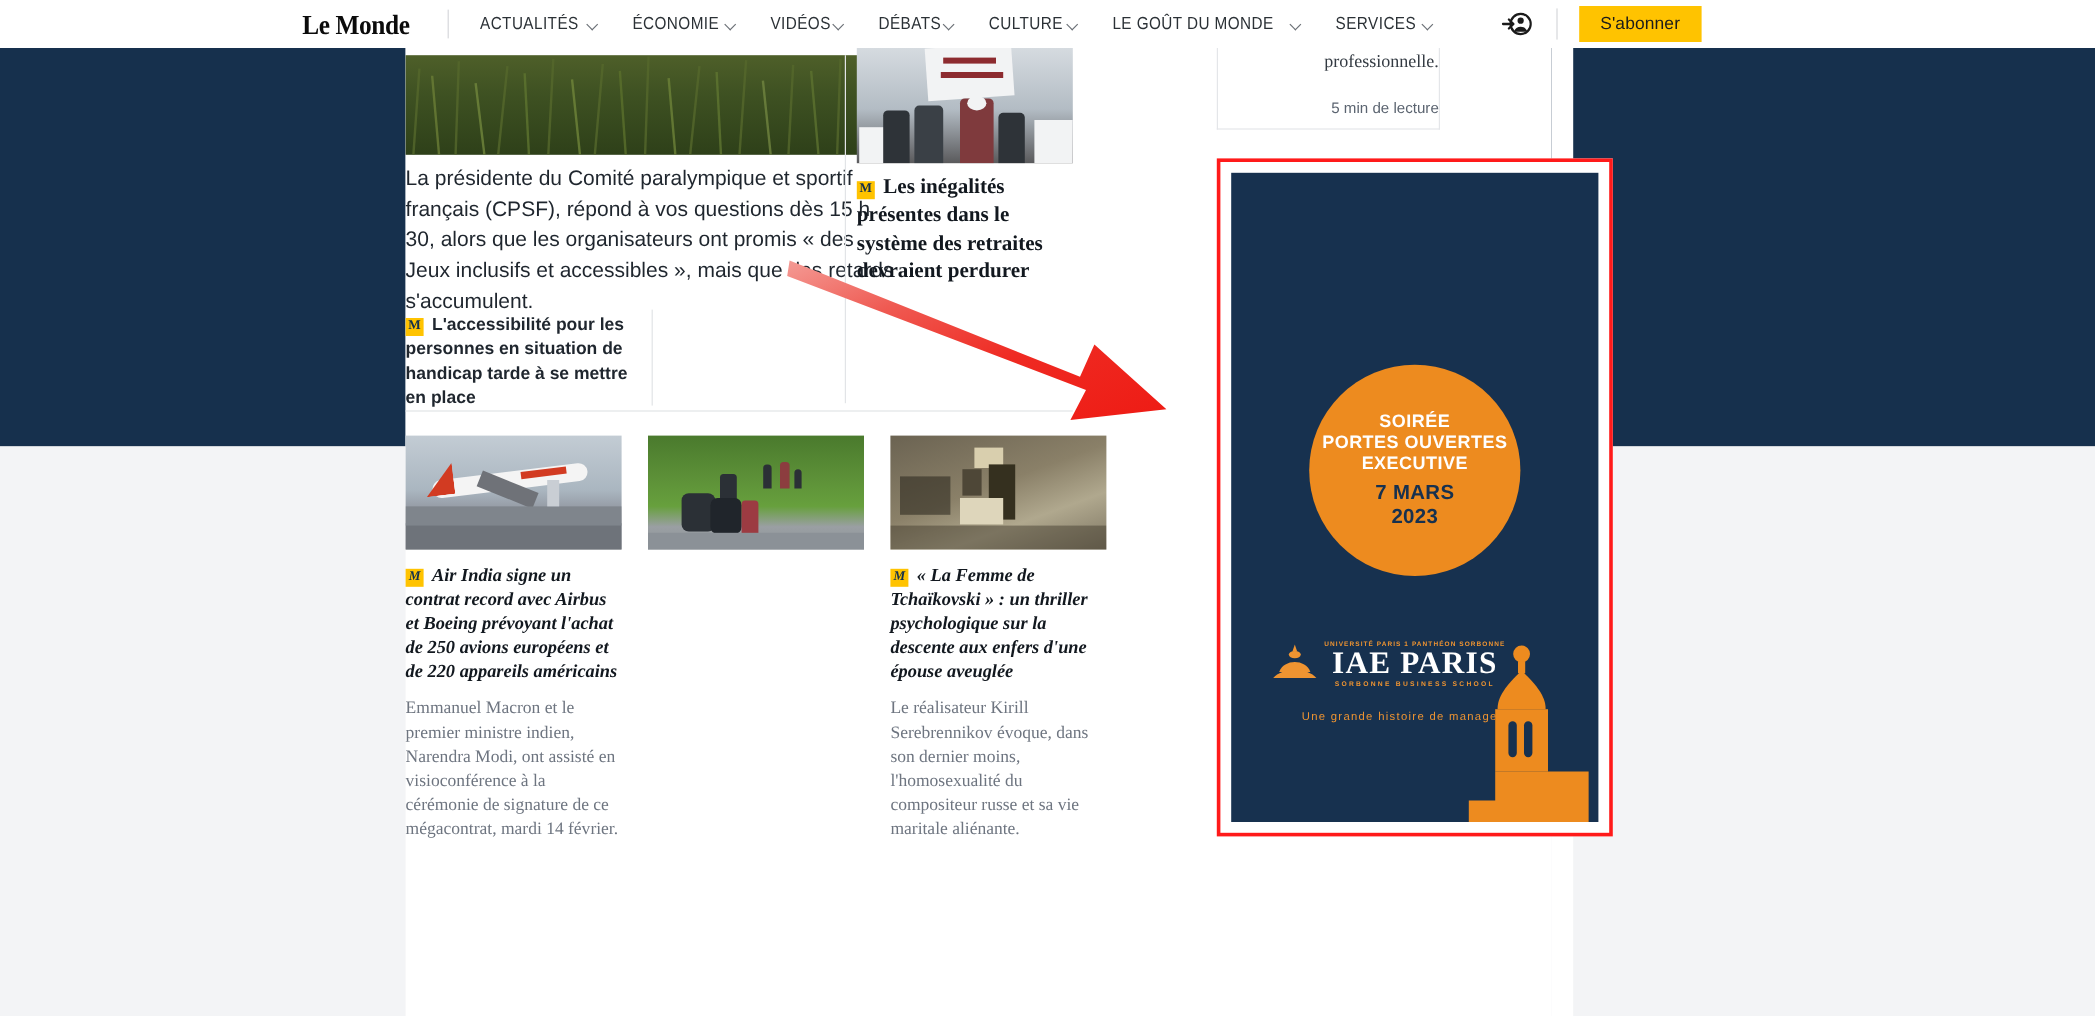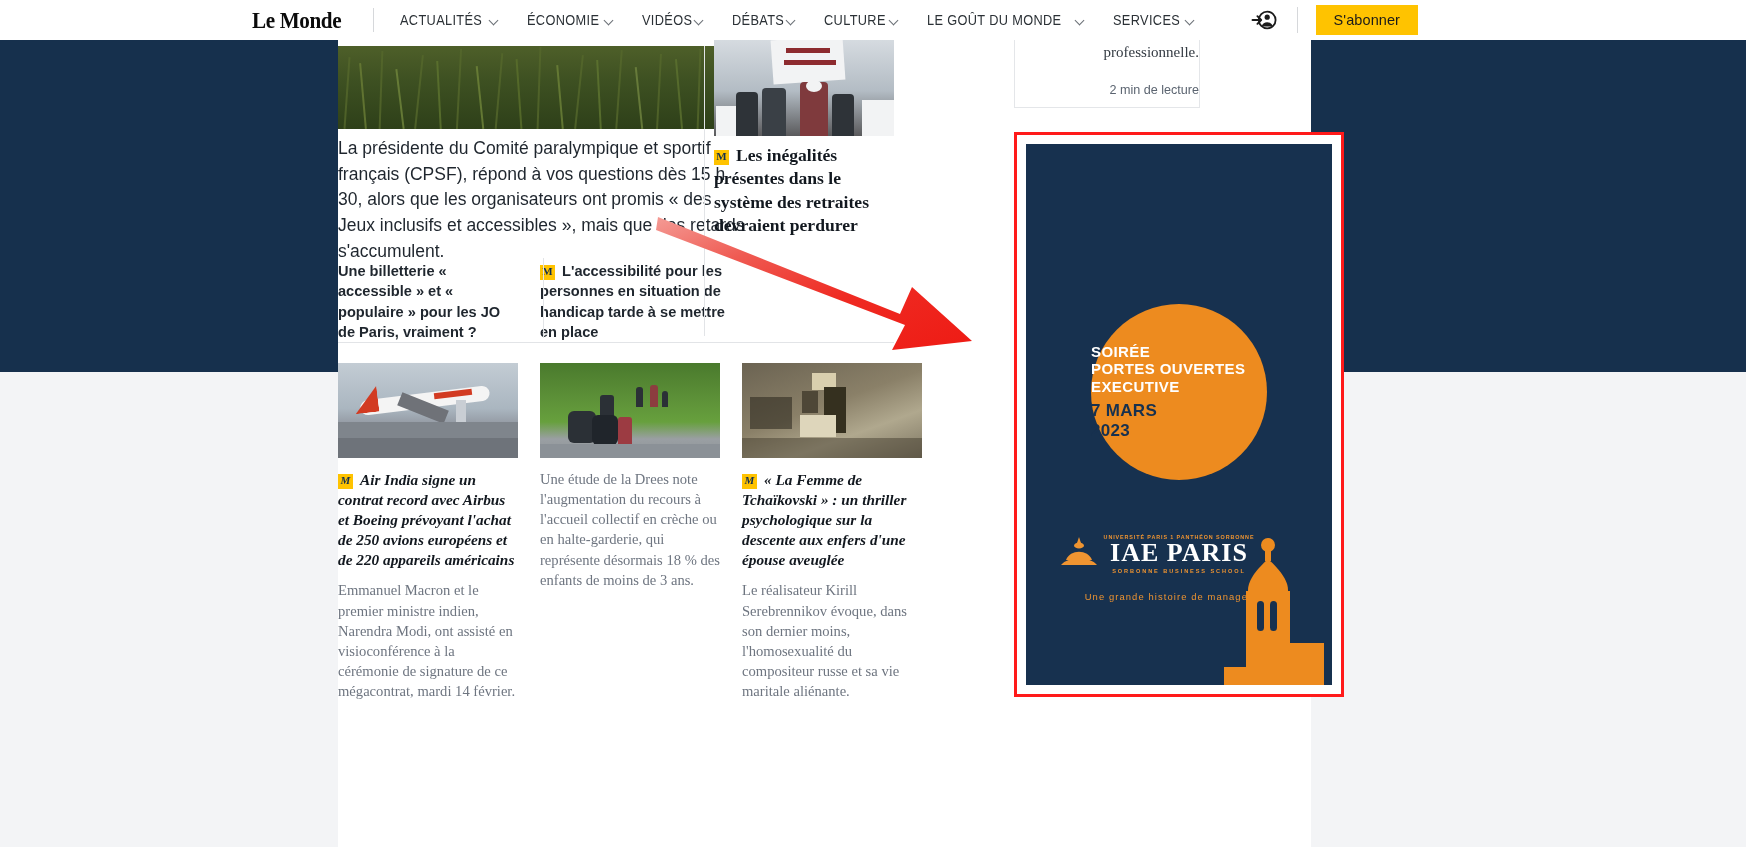--- a/index.html
+++ b/index.html
@@ -183,21 +183,21 @@
     padding: 9px;
   }
   .ad-inner {
     position: relative; width: 100%; height: 100%;
     background: #17314f; overflow: hidden;
   }
   .ad-circle {
     position: absolute; left: 50%; top: 248px; transform: translate(-50%,-50%);
     width: 176px; height: 176px; border-radius: 50%;
     background: #ed8b1f;
-    display: flex; flex-direction: column; align-items: flex-start; justify-content: center;
+    display: flex; flex-direction: column; align-items: center; justify-content: center;
   }
   .ad-c-l1 {
     color: #ffffff; font-weight: 700; font-size: 15px; line-height: 1.16;
     text-align: center; letter-spacing: .4px;
   }
   .ad-c-l2 {
     color: #17314f; font-weight: 600; font-size: 17px; line-height: 1.18;
     text-align: center; margin-top: 6px; letter-spacing: .3px;
   }
   .ad-logo { position: absolute; left: 0; right: 0; top: 390px; text-align: center; }
@@ -310,21 +310,20 @@
         <div class="grass-blade" style="left:320px;height:75px;transform:rotate(3deg);"></div>
         <div class="grass-blade" style="left:340px;height:70px;transform:rotate(-5deg);background:#5c7230;"></div>
         <div class="grass-blade" style="left:360px;height:80px;transform:rotate(2deg);"></div>
         <div class="grass-blade" style="left:382px;height:66px;transform:rotate(-4deg);background:#6e8339;"></div>
         <div class="grass-blade" style="left:398px;height:73px;transform:rotate(5deg);"></div>
       </div>
 
       <div class="lead-text">La présidente du Comité paralympique et sportif français (CPSF), répond à vos questions dès 15 h 30, alors que les organisateurs ont promis « des Jeux inclusifs et accessibles », mais que des retards s'accumulent.</div>
 
       <div class="lead-links">
-        <div class="lead-link-a">Une billetterie « accessible » et « populaire » pour les JO de Paris, vraiment ?</div>
         <div class="lead-link-b">
           <span class="lemonde-badge">M</span><span>L'accessibilité pour les personnes en situation de handicap tarde à se mettre en place</span>
         </div>
       </div>
     </div>
 
     <div class="mid-col">
       <div class="protest-photo">
         <div class="protest-sign" style="left:58px;top:2px;width:72px;height:44px;transform:rotate(-4deg);"></div>
         <div class="protest-red" style="left:72px;top:12px;width:44px;height:5px;"></div>
@@ -368,21 +367,20 @@
         <div class="art-thumb thumb-park">
           <div class="park-fig" style="left:96px;top:24px;width:7px;height:20px;"></div>
           <div class="park-fig" style="left:110px;top:22px;width:8px;height:22px;background:#8c3d3f;"></div>
           <div class="park-fig" style="left:122px;top:28px;width:6px;height:16px;"></div>
           <div class="park-fig" style="left:60px;top:32px;width:14px;height:40px;"></div>
           <div class="park-fig" style="left:28px;top:48px;width:28px;height:32px;border-radius:6px;"></div>
           <div class="park-fig" style="left:52px;top:52px;width:26px;height:30px;border-radius:6px;background:#20252b;"></div>
           <div class="park-fig" style="left:78px;top:54px;width:14px;height:32px;background:#9c3b42;"></div>
           <div style="position:absolute;left:0;bottom:0;width:100%;height:14px;background:#8b9197;"></div>
         </div>
-        <div class="art-desc">Une étude de la Drees note l'augmentation du recours à l'accueil collectif en crèche ou en halte-garderie, qui représente désormais 18 % des enfants de moins de 3 ans.</div>
       </div>
 
       <div class="art-card">
         <div class="art-thumb thumb-film">
           <div class="film-obj" style="left:70px;top:10px;width:24px;height:17px;background:#d9cfae;"></div>
           <div class="film-obj" style="left:8px;top:34px;width:42px;height:32px;"></div>
           <div class="film-obj" style="left:60px;top:28px;width:16px;height:22px;background:#4e4737;"></div>
           <div class="film-obj" style="left:82px;top:24px;width:22px;height:46px;background:#35301f;"></div>
           <div class="film-obj" style="left:58px;top:52px;width:36px;height:22px;background:#ded6bb;"></div>
           <div style="position:absolute;left:0;bottom:0;width:100%;height:20px;background:rgba(60,54,40,.45);"></div>
@@ -391,21 +389,21 @@
           <span class="lemonde-badge">M</span><span>« La Femme de Tchaïkovski » : un thriller psychologique sur la descente aux enfers d'une épouse aveuglée</span>
         </div>
         <div class="art-desc">Le réalisateur Kirill Serebrennikov évoque, dans son dernier moins, l'homosexualité du compositeur russe et sa vie maritale aliénante.</div>
       </div>
 
     </div>
   </div>
 
   <div class="sb-card">
     <div class="sb-text">professionnelle.</div>
-    <div class="sb-read">2 min de lecture</div>
+    <div class="sb-read">5 min de lecture</div>
   </div>
 
   <div class="ad-highlight">
     <div class="ad-inner">
 
       <div class="ad-circle">
         <div class="ad-c-l1">SOIRÉE</div>
         <div class="ad-c-l1">PORTES OUVERTES</div>
         <div class="ad-c-l1">EXECUTIVE</div>
         <div class="ad-c-l2">7 MARS</div>

